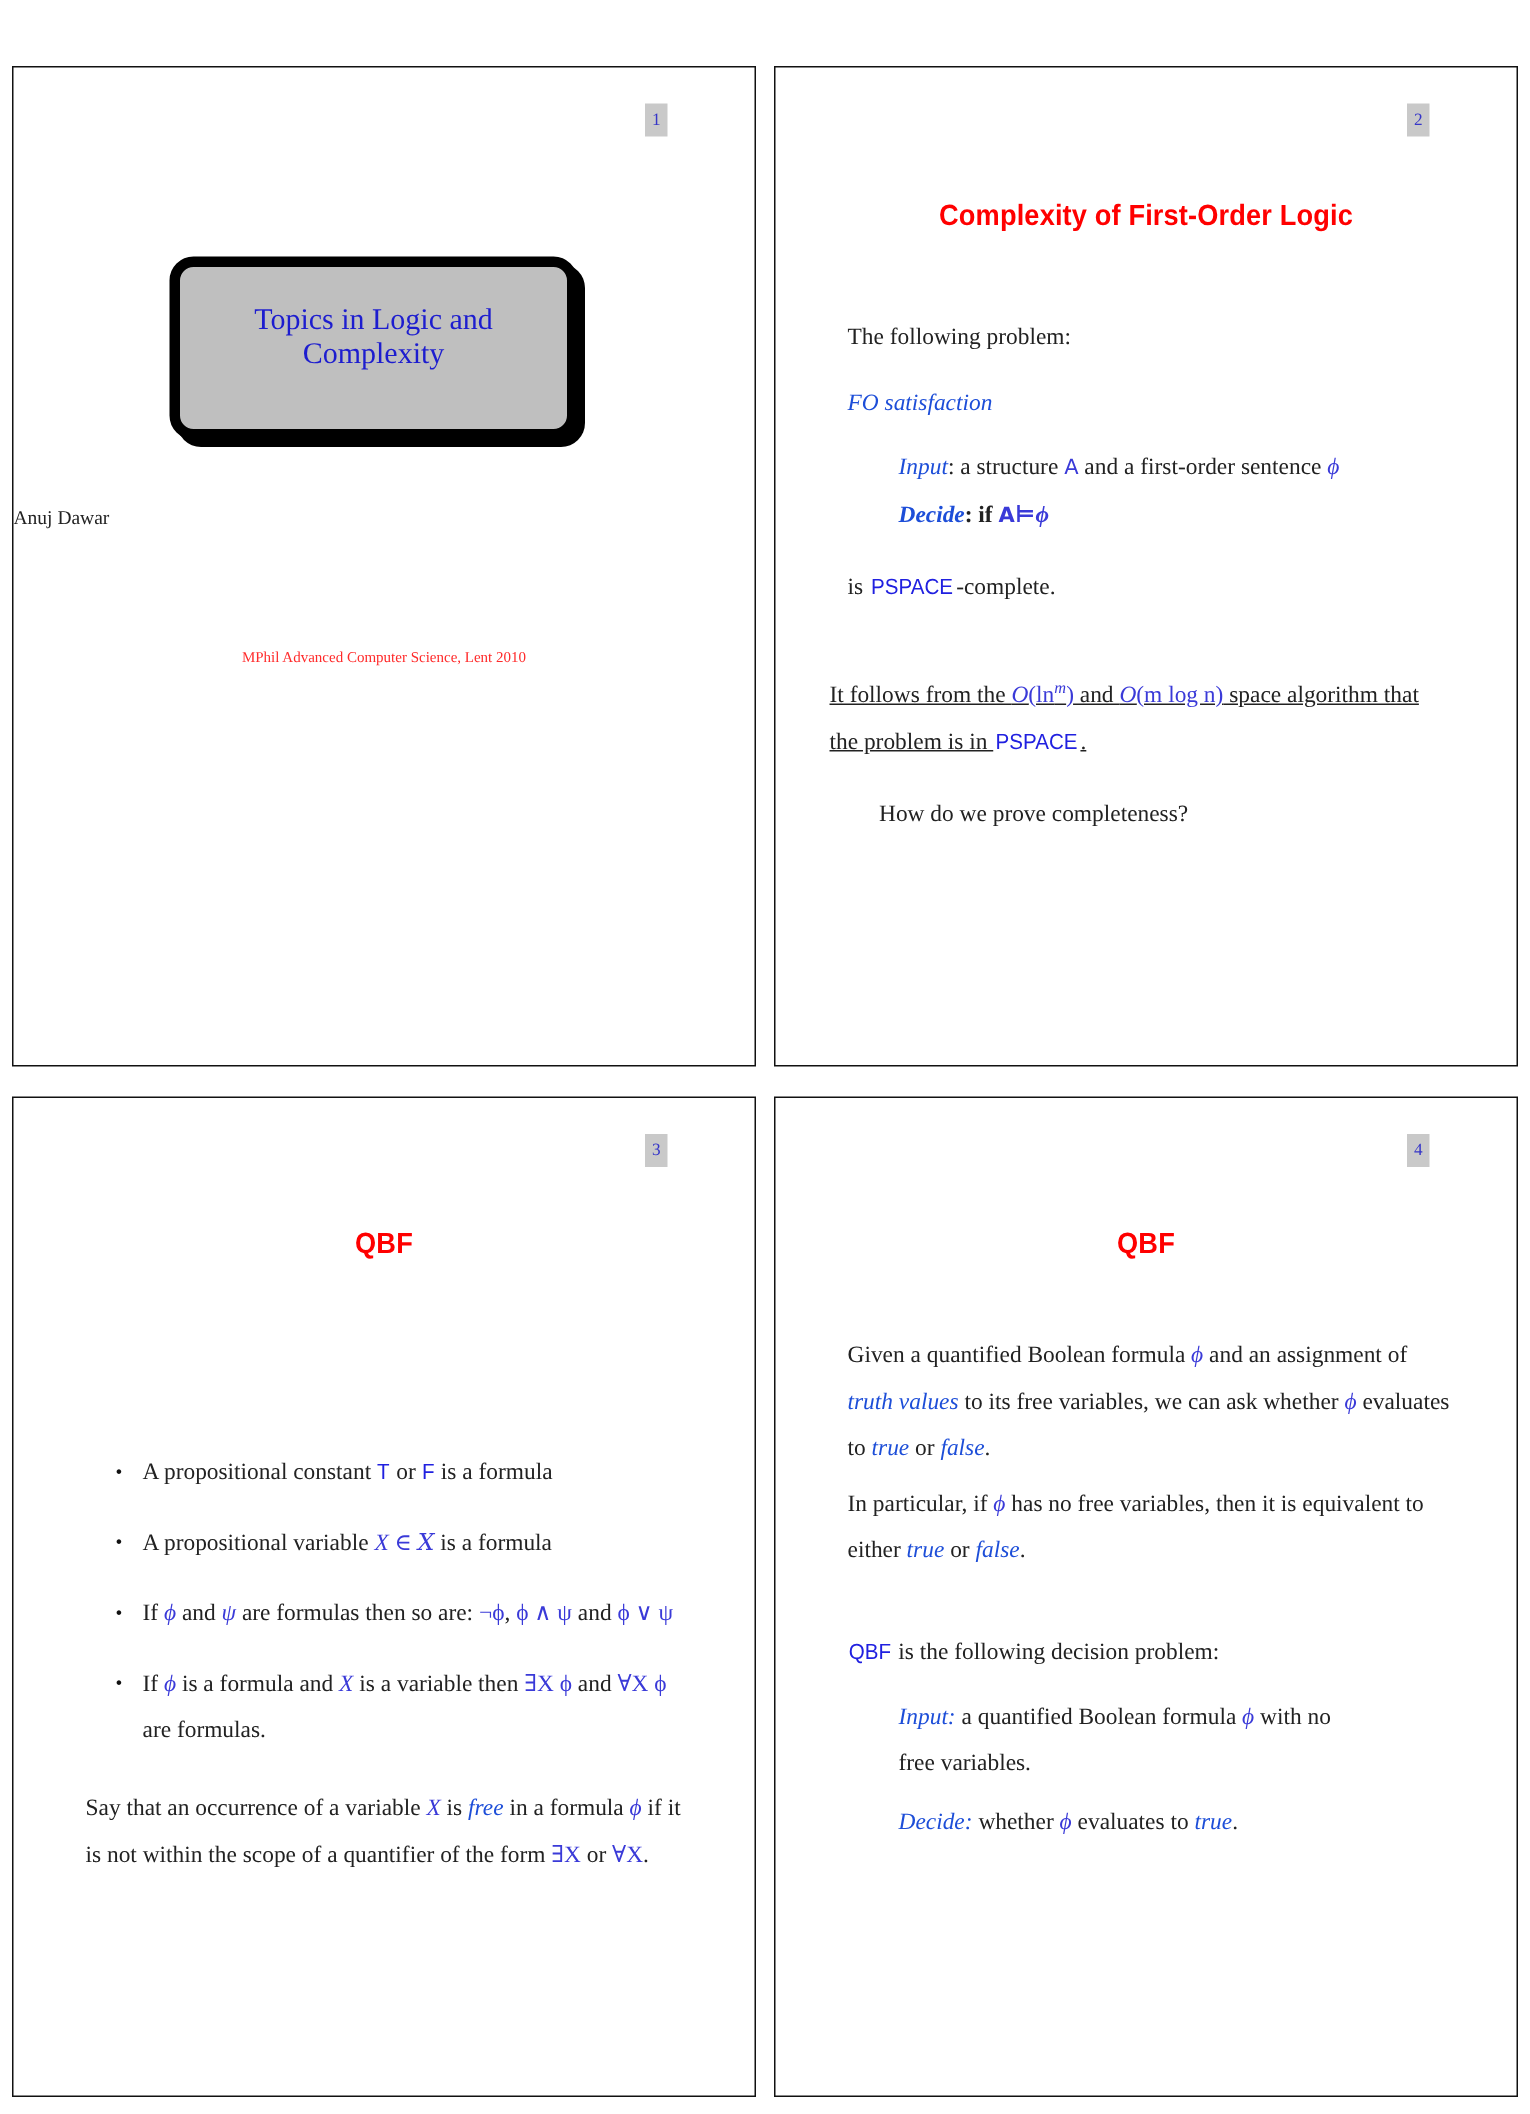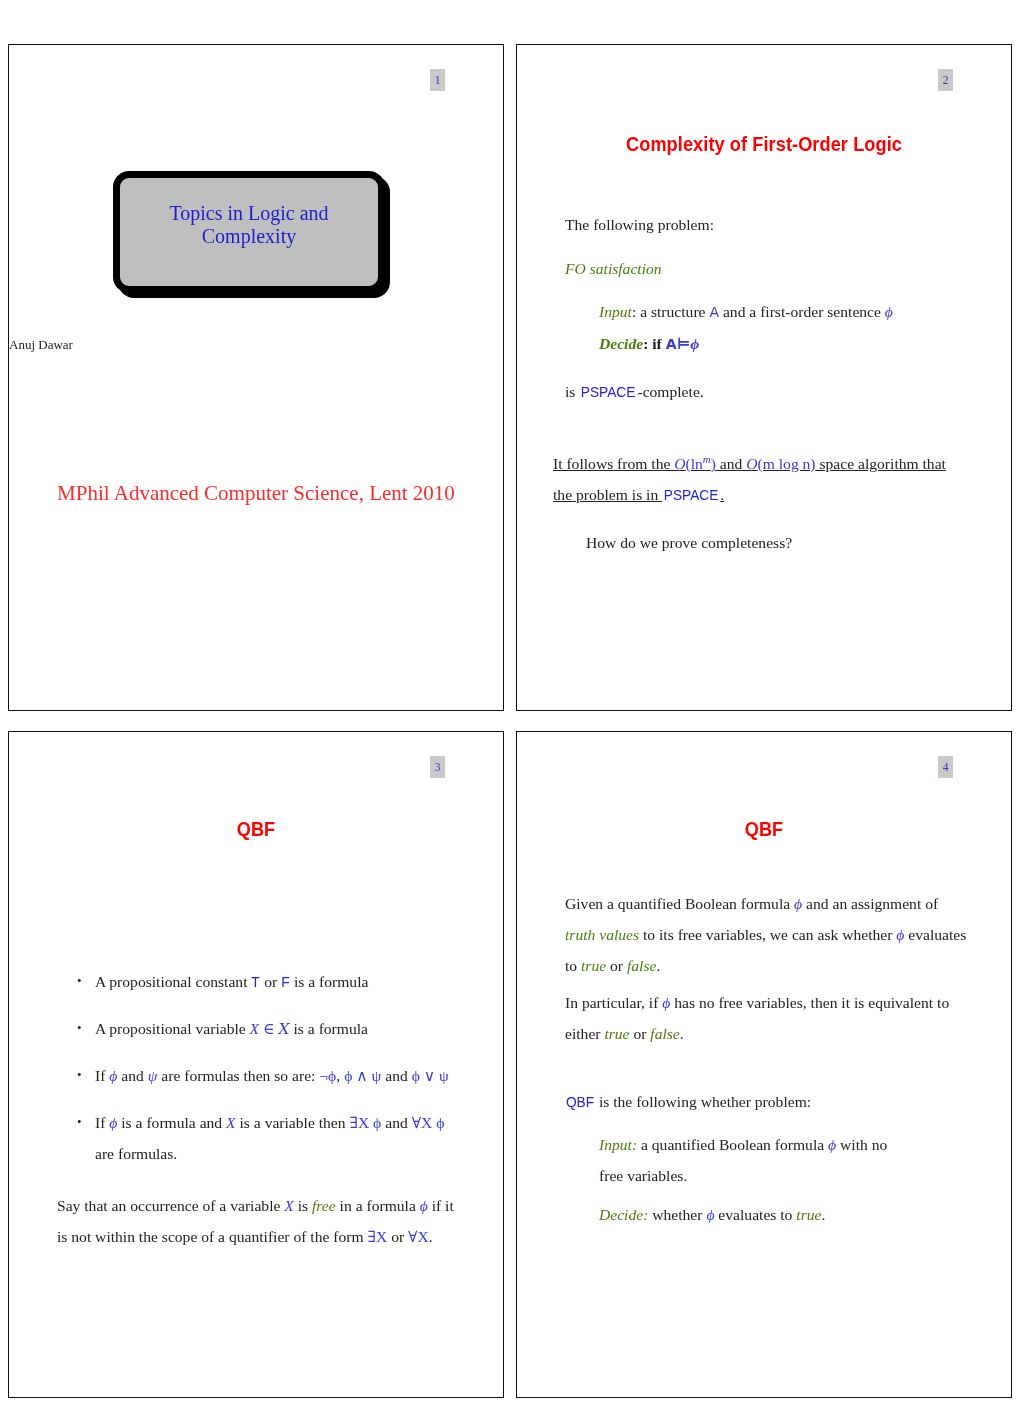--- a/index.html
+++ b/index.html
@@ -95,23 +95,22 @@
     left: 0; right: 0;
     top: 292px;
     font-size: 13px;
     color: #222222;
   }
   .course-line {
     position: absolute;
     left: 0; right: 0;
     top: 388px;
     text-align: center;
-    font-size: 21px;
+    font-size: 10px;
     color: #ff2a2a;
-    margin-top: 48px;
   }
 
   
   .para {
     position: absolute;
     font-size: 15.6px;
     line-height: 31px;
     color: #222222;
   }
   .bullet-row {
@@ -121,21 +120,21 @@
     color: #222222;
     display: block;
   }
   .bullet-row .dot {
     position: absolute;
     left: -18px;
     top: -1px;
     font-size: 13px;
     color: #111111;
   }
-  .redi { color: #4d7c0f; font-style: italic; }
+  .redi { color: #1d4ed8; font-style: italic; }
   .sans-blue {
     color: #2020e0;
     font-family: "Liberation Sans", "DejaVu Sans", sans-serif;
     font-size: 14.6px;
     transform: scaleX(0.94);
     display: inline-block;
   }
   .math { font-style: italic; color: #3a3ad8; }
   .mathsym { color: #3a3ad8; font-style: normal; }
   .bbA {
@@ -234,21 +233,21 @@
 
     <div class="para" style="left:48px; top:156px; width:405px;">
       <span>Given a quantified Boolean formula </span><span class="math">ϕ</span><span> and an assignment of </span><span class="redi">truth values</span><span> to its free variables, we can ask whether </span><span class="math">ϕ</span><span> evaluates to </span><span class="redi">true</span><span> or </span><span class="redi">false</span><span>.</span>
     </div>
 
     <div class="para" style="left:48px; top:255px; width:405px;">
       <span>In particular, if </span><span class="math">ϕ</span><span> has no free variables, then it is equivalent to either </span><span class="redi">true</span><span> or </span><span class="redi">false</span><span>.</span>
     </div>
 
     <div class="para" style="left:48px; top:354px; width:405px;">
-      <span class="sans-blue">QBF</span><span> is the following whether problem:</span>
+      <span class="sans-blue">QBF</span><span> is the following decision problem:</span>
     </div>
 
     <div class="para" style="left:82px; top:397px; width:310px;">
       <span class="redi">Input:</span><span> a quantified Boolean formula </span><span class="math">ϕ</span><span> with no free variables.</span>
     </div>
 
     <div class="para" style="left:82px; top:467px; width:350px;">
       <span class="redi">Decide:</span><span> whether </span><span class="math">ϕ</span><span> evaluates to </span><span class="redi">true</span><span>.</span>
     </div>
   </div>

